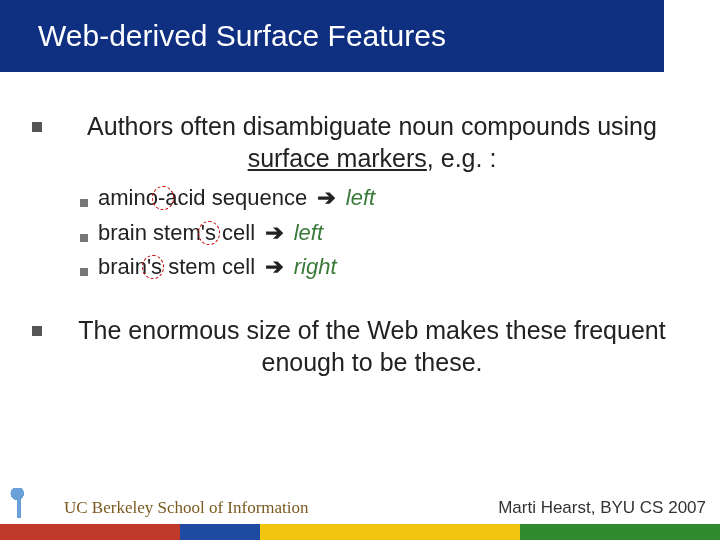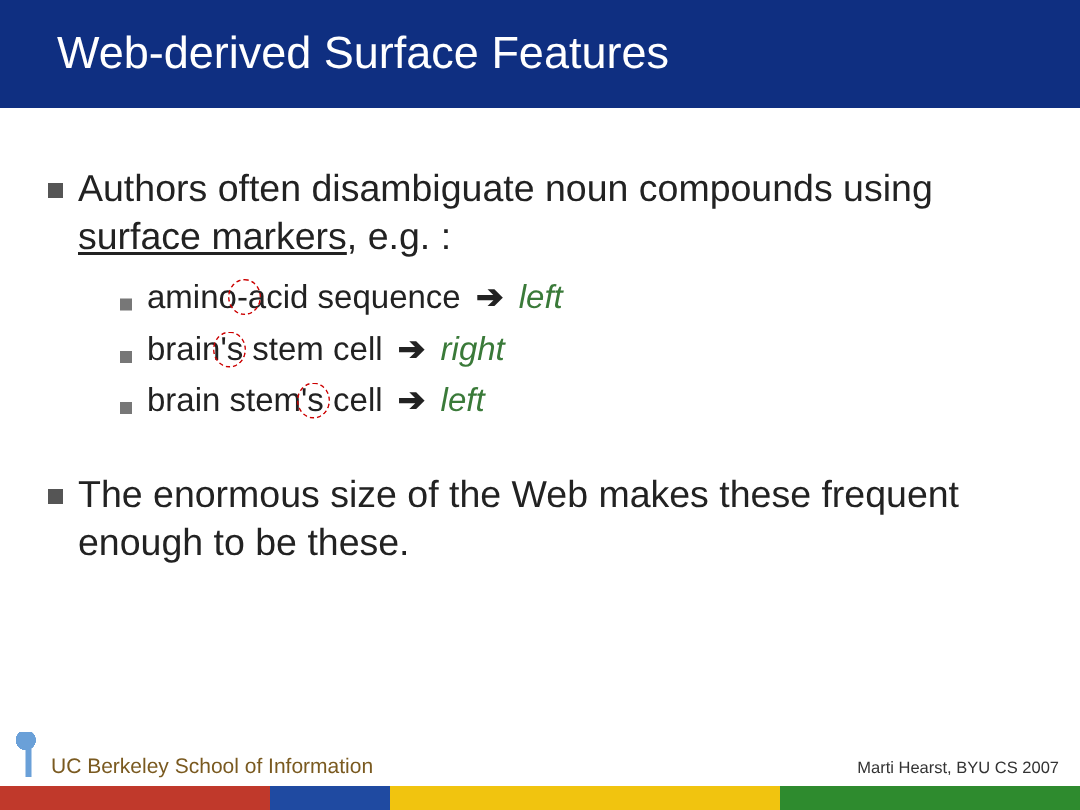--- a/index.html
+++ b/index.html
@@ -1,41 +1,41 @@
 <!DOCTYPE html>
 <html><head>
 <meta charset="utf-8">
 <style>
   * { margin: 0; padding: 0; box-sizing: border-box; }
   html, body { width: 720px; height: 540px; font-family: "Trebuchet MS", "Segoe UI", sans-serif; background: #fff; overflow: hidden; }
   .slide { position: relative; width: 720px; height: 540px; }
-  .title-bar { position: absolute; left: 0; top: 0; width: 720px; height: 72px; background: #0f2f81; display: flex; align-items: center; }
+  .title-bar { position: absolute; left: 0; top: 0; width: 664px; height: 72px; background: #0f2f81; display: flex; align-items: center; }
   .title-text { color: #fff; font-size: 30px; padding-left: 38px; font-weight: 400; }
   .body { position: absolute; left: 32px; top: 110px; width: 660px; color: #222; }
-  .lvl1 { display: flex; align-items: flex-start; margin-bottom: 8px; }
+  .lvl1 { display: flex; align-items: flex-start; margin-bottom: 8px; text-align: center; }
   .lvl1 .sq { width: 10px; height: 10px; background: #555; margin-top: 12px; margin-right: 10px; flex: 0 0 auto; }
   .lvl1 .txt { font-size: 25px; line-height: 1.28; }
   .sub { margin: 10px 0 0 48px; }
   .lvl2 { display: flex; align-items: center; margin-bottom: 6px; }
   .lvl2 .sq { width: 8px; height: 8px; background: #777; margin-top: 10px; margin-right: 10px; flex: 0 0 auto; }
   .lvl2 .txt { font-size: 22px; line-height: 1.3; position: relative; }
   .arrow { font-family: Arial, sans-serif; font-weight: bold; margin: 0 4px; }
   .dir { color: #3a7a39; font-style: italic; }
   .circ { position: absolute; border: 1.5px dashed #c00; border-radius: 50%; pointer-events: none; }
   .gap { height: 26px; }
   .footer { position: absolute; left: 0; bottom: 0; width: 720px; }
-  .attr { position: absolute; right: 14px; bottom: 22px; font-size: 11px; color: #333; font-family: Arial, sans-serif; }
+  .attr { position: absolute; right: 14px; bottom: 22px; font-size: 17px; color: #333; font-family: Arial, sans-serif; }
   .stripes { display: flex; height: 16px; width: 720px; }
   .s-red    { background: #c0392b; flex: 0 0 180px; }
   .s-blue   { background: #1f4aa1; flex: 0 0 80px; }
   .s-yellow { background: #f1c40f; flex: 0 0 260px; }
   .s-green  { background: #2e8b2e; flex: 1 1 auto; }
   .logo { position: absolute; left: 10px; bottom: 22px; display: flex; align-items: flex-end; gap: 6px; }
   .logo .mark { width: 18px; height: 30px; background: radial-gradient(circle at 40% 30%, #6aa0d8 0 40%, transparent 41%), linear-gradient(#6aa0d8,#6aa0d8); background-size: 18px 18px, 4px 20px; background-position: 0 0, 7px 10px; background-repeat: no-repeat; border-radius: 2px; }
-  .logo .word { font-size: 14px; color: #7a5a20; font-family: Liberation Sans, sans-serif; }
+  .logo .word { font-size: 17px; color: #7a5a20; font-family: Liberation Serif, serif; margin-left: 30px; }
 </style>
 </head>
 <body>
 
 <div class="slide">
 
   <div class="title-bar">
     <div class="title-text">Web-derived Surface Features</div>
   </div>
 
@@ -54,33 +54,33 @@
         <div class="txt">
           <span>amino-acid sequence</span>
           <span class="arrow">➔</span>
           <span class="dir">left</span>
           <span class="circ" style="left:54px; top:2px; width:22px; height:24px;"></span>
         </div>
       </div>
       <div class="lvl2">
         <div class="sq"></div>
         <div class="txt">
-          <span>brain's stem cell</span>
+          <span>brain stem's cell</span>
           <span class="arrow">➔</span>
-          <span class="dir">right</span>
-          <span class="circ" style="left:44px; top:2px; width:22px; height:24px;"></span>
+          <span class="dir">left</span>
+          <span class="circ" style="left:100px; top:2px; width:22px; height:24px;"></span>
         </div>
       </div>
       <div class="lvl2">
         <div class="sq"></div>
         <div class="txt">
-          <span>brain stem's cell</span>
+          <span>brain's stem cell</span>
           <span class="arrow">➔</span>
-          <span class="dir">left</span>
-          <span class="circ" style="left:100px; top:2px; width:22px; height:24px;"></span>
+          <span class="dir">right</span>
+          <span class="circ" style="left:44px; top:2px; width:22px; height:24px;"></span>
         </div>
       </div>
     </div>
 
     <div class="gap"></div>
 
     <div class="lvl1">
       <div class="sq"></div>
       <div class="txt">The enormous size of the Web makes these frequent enough to be these.</div>
     </div>

